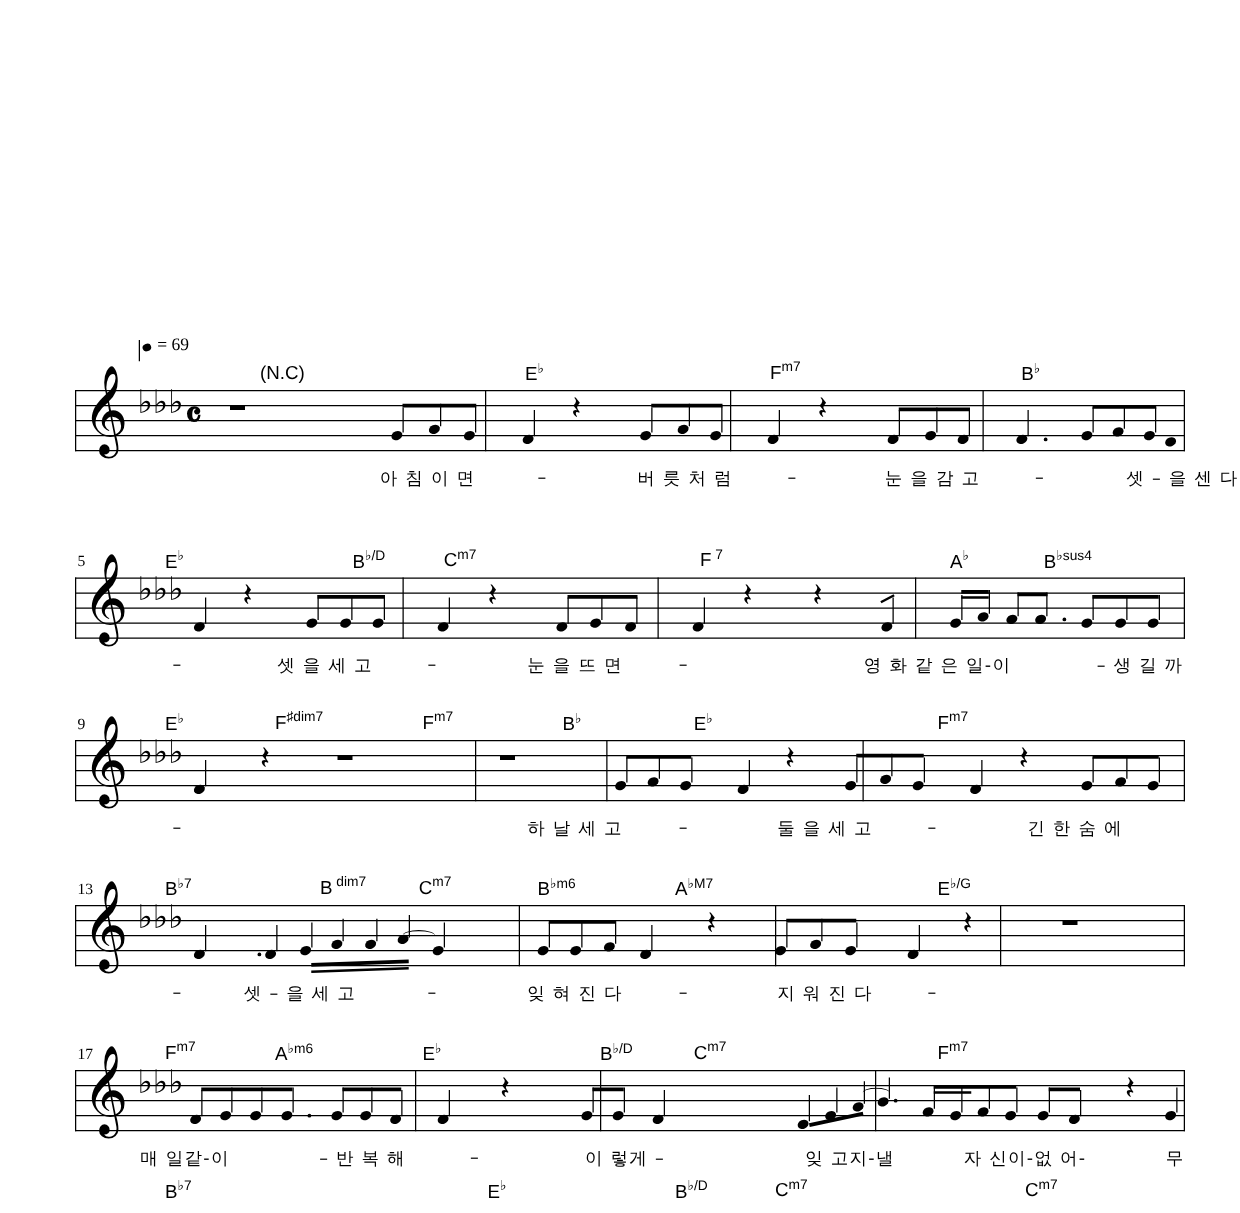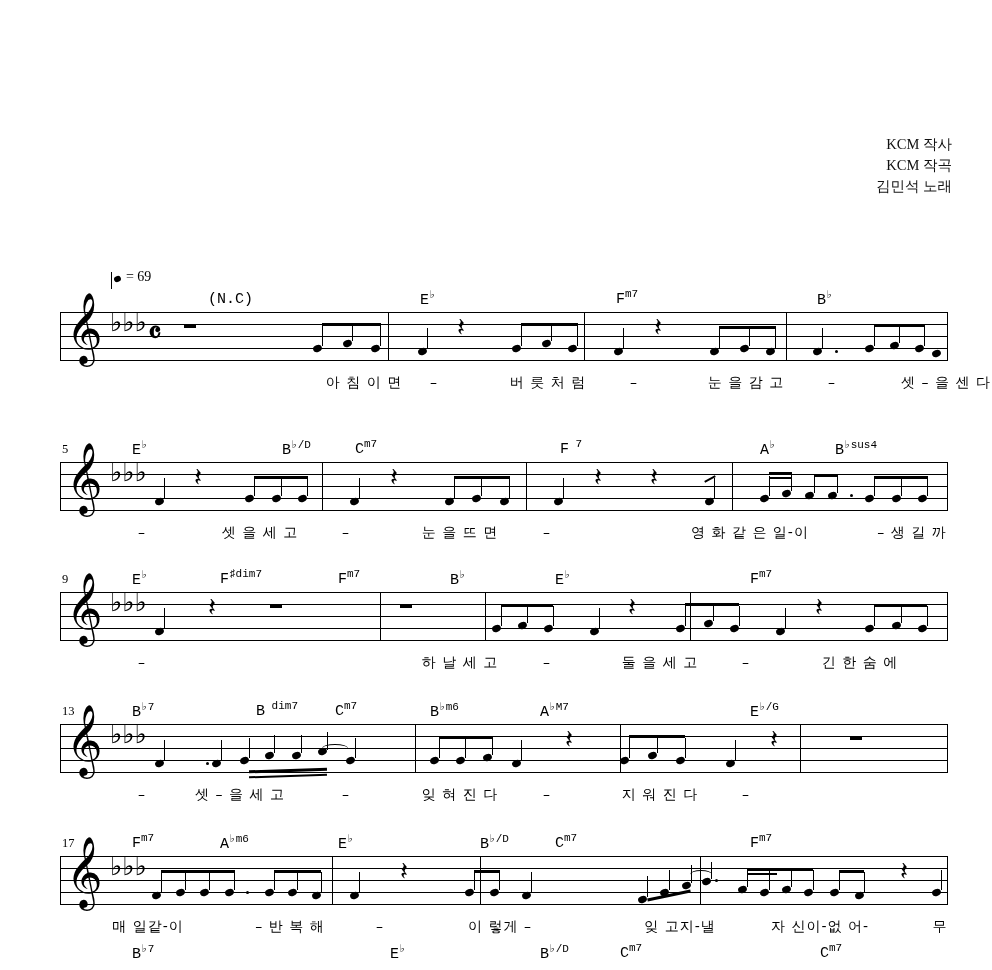--- a/index.html
+++ b/index.html
@@ -139,21 +139,21 @@
   }
   .measnum {
     position: absolute;
     font-size: 12.5px;
     font-family: "Liberation Serif", serif;
     top: -20px;
   }
   .chord {
     position: absolute;
     font-size: 15px;
-    font-family: Liberation Mono, monospace;
+    font-family: Liberation Sans, sans-serif;
     top: -24px;
     white-space: nowrap;
   }
   .chord sup {
     font-size: 11px;
   }
   .lyrics {
     position: absolute;
     top: 62px;
     left: 0;
@@ -219,25 +219,20 @@
     height: 8px;
     width: 24px;
   }
 </style>
 </head>
 <body>
 
 <div class="sheet">
 
 
-  <div class="credits">
-    <div>KCM 작사</div>
-    <div>KCM 작곡</div>
-    <div>김민석 노래</div>
-  </div>
 
 
   <div class="tempo">
     <span class="stem"></span><span class="notehd"></span>
     <span>= 69</span>
   </div>
 
   <div class="system" style="top:312px;">
     <div class="staff">
       <div class="line"></div>
@@ -292,21 +287,21 @@
       <div class="nh" style="left:805px; top:33px;"></div>
       <div class="st" style="left:814px; top:14px; height:20px;"></div>
       <div class="nh" style="left:830px; top:30px;"></div>
       <div class="st" style="left:839px; top:12px; height:19px;"></div>
       <div class="nh" style="left:855px; top:33px;"></div>
       <div class="st" style="left:864px; top:14px; height:20px;"></div>
       <div class="bm" style="left:814px; top:12px; width:51px;"></div>
       <div class="nh" style="left:872px; top:38px;"></div>
     </div>
     <div class="lyrics">
-      <span class="lyric" style="left:304px;">아 침 이 면</span>
+      <span class="lyric" style="left:282px;">아 침 이 면</span>
       <span class="lyric" style="left:374px;">–</span>
       <span class="lyric" style="left:488px;">버 릇 처 럼</span>
       <span class="lyric" style="left:574px;">–</span>
       <span class="lyric" style="left:686px;">눈 을 감 고</span>
       <span class="lyric" style="left:772px;">–</span>
       <span class="lyric" style="left:886px;">셋 – 을 센 다</span>
     </div>
     <div class="chord" style="left:148px;"><span>(N.C)</span><sup></sup></div>
     <div class="chord" style="left:360px;"><span>E</span><sup>♭</sup></div>
     <div class="chord" style="left:556px;"><span>F</span><sup>m7</sup></div>

